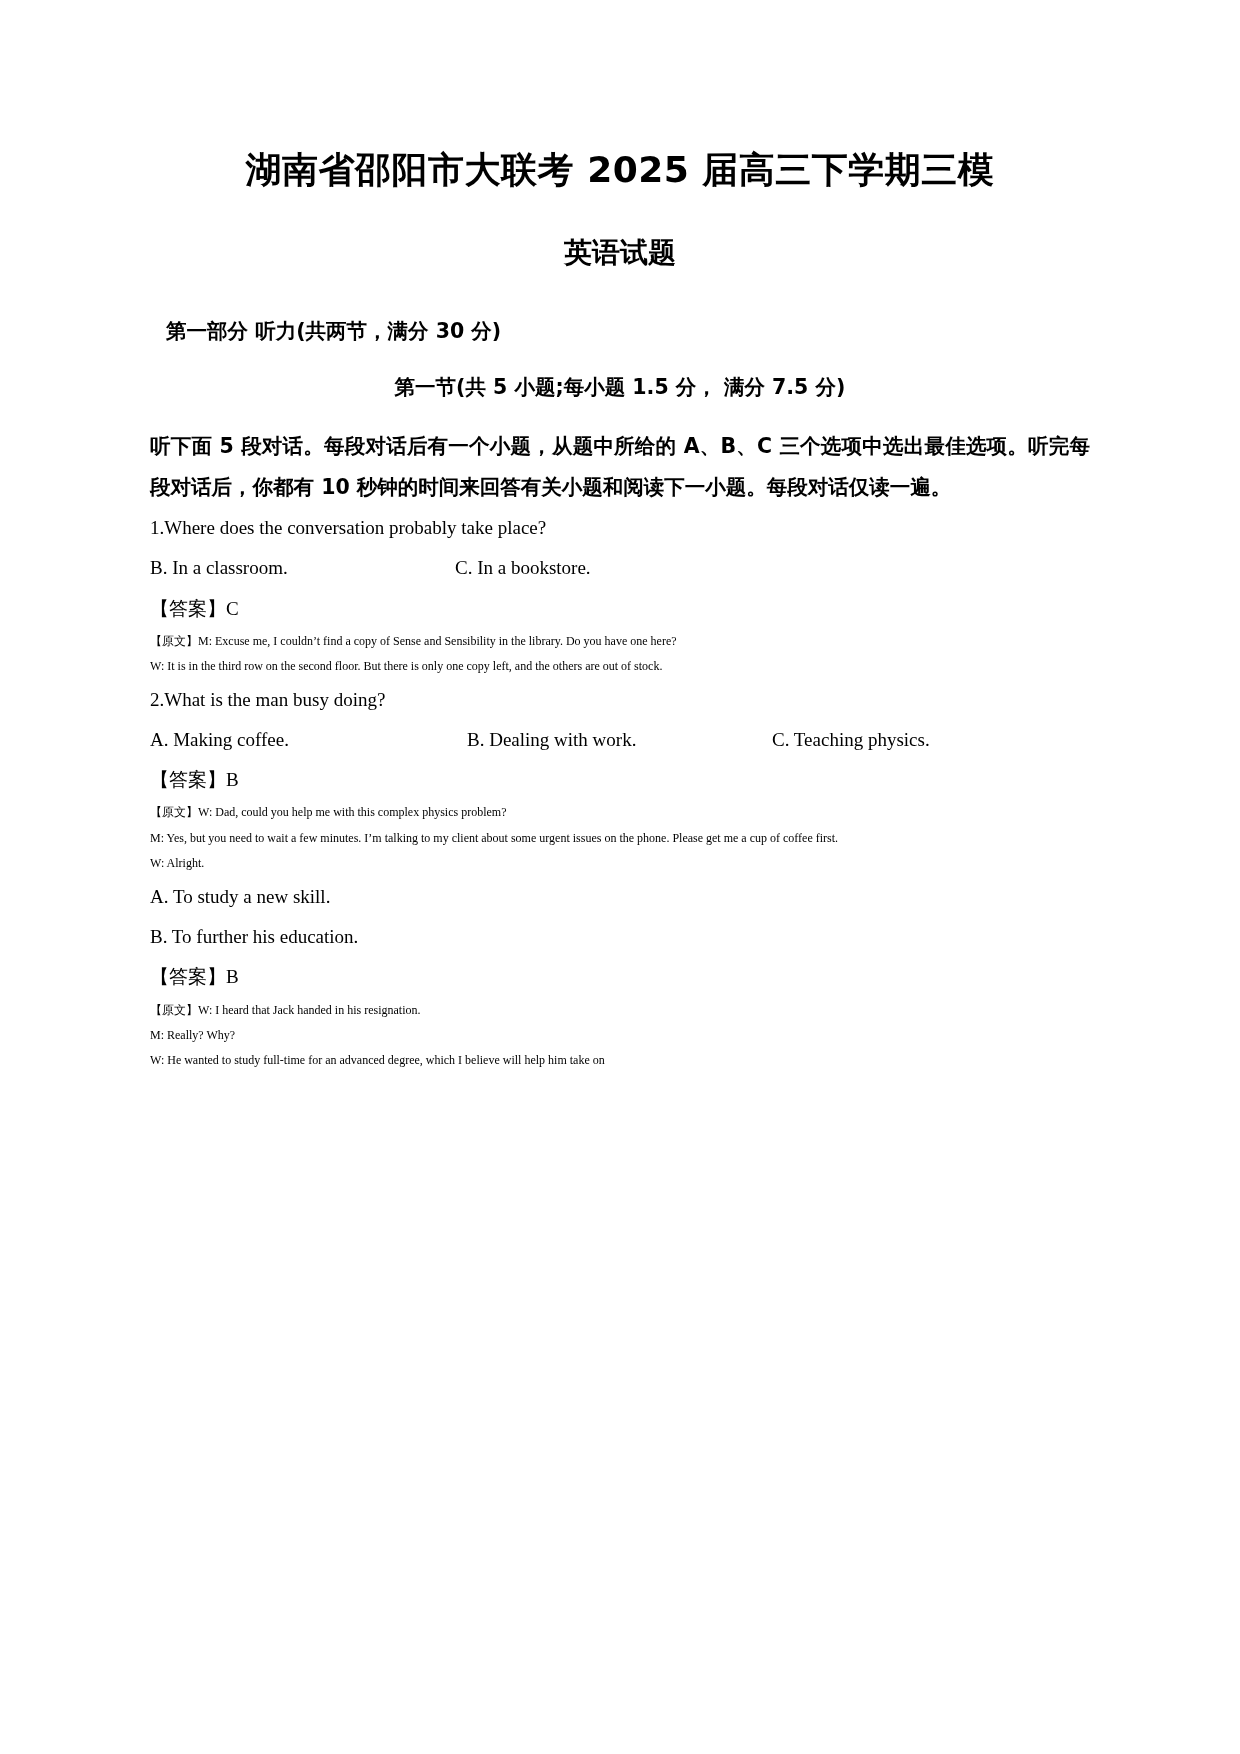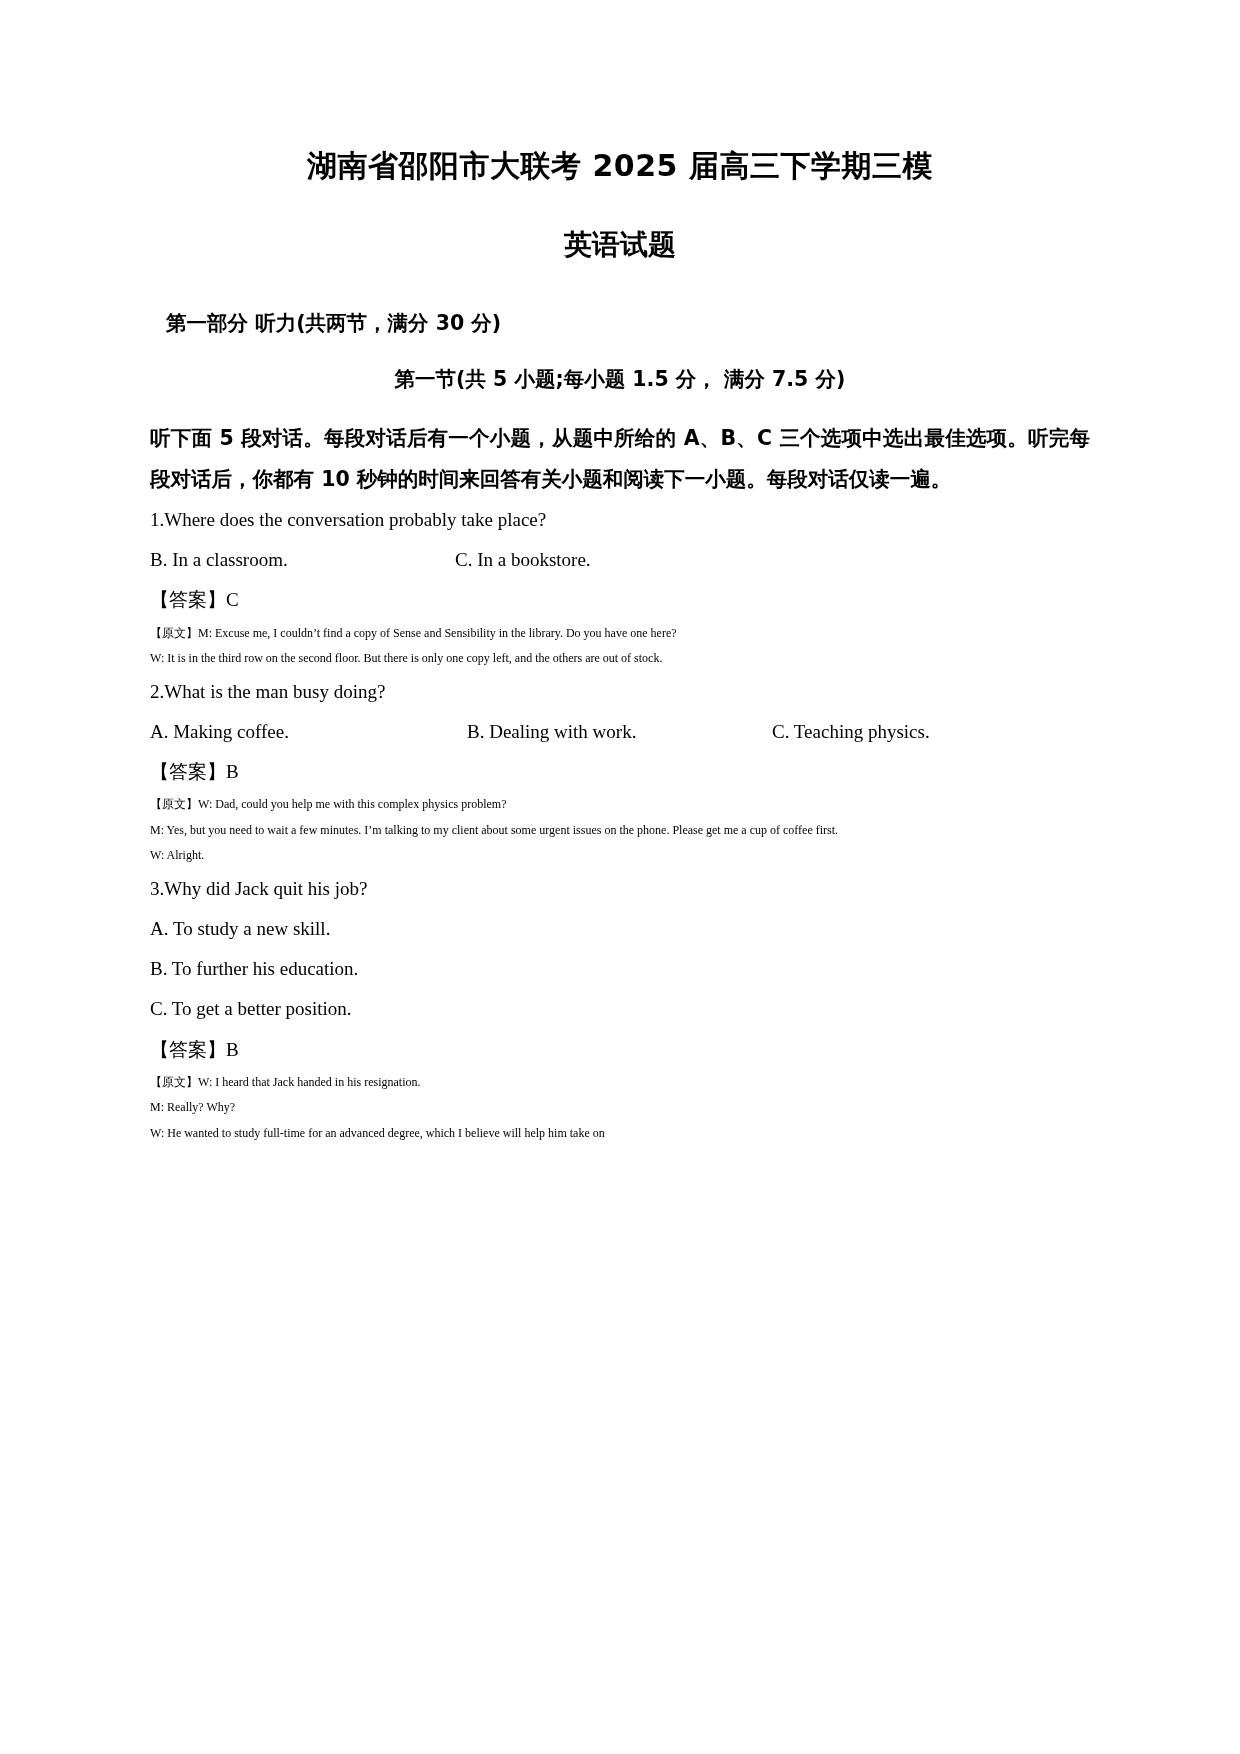--- a/index.html
+++ b/index.html
@@ -19,21 +19,21 @@
     width: 1240px;
     height: 1754px;
     box-sizing: border-box;
     padding: 0 150px 0 150px;
     background: #ffffff;
   }
   .doc-title {
     text-align: center;
     font-family: "DejaVu Sans", "Liberation Sans", sans-serif;
     font-weight: bold;
-    font-size: 30px;
+    font-size: 36px;
     line-height: 1.35;
     letter-spacing: 0.5px;
     margin: 0;
     padding-top: 146px;
   }
   .doc-subtitle {
     text-align: center;
     font-family: "DejaVu Sans", "Liberation Sans", sans-serif;
     font-weight: bold;
     font-size: 28px;
@@ -122,22 +122,20 @@
   <div class="opt-row">
     <span class="opt-a">A. Making coffee.</span>
     <span class="opt-b">B. Dealing with work.</span>
     <span class="opt-c">C. Teaching physics.</span>
   </div>
   <p class="ans-line">【答案】B</p>
   <p class="body-para">【原文】W: Dad, could you help me with this complex physics problem?</p>
   <p class="body-para">M: Yes, but you need to wait a few minutes. I’m talking to my client about some urgent issues on the phone. Please get me a cup of coffee first.</p>
   <p class="body-para">W: Alright.</p>
 
-  <p class="q-line">3.Why did Jack quit his job?</p>
   <p class="q-line">A. To study a new skill.</p>
   <p class="q-line">B. To further his education.</p>
-  <p class="q-line">C. To get a better position.</p>
   <p class="ans-line">【答案】B</p>
   <p class="body-para">【原文】W: I heard that Jack handed in his resignation.</p>
   <p class="body-para">M: Really? Why?</p>
   <p class="body-para">W: He wanted to study full-time for an advanced degree, which I believe will help him take on</p>
 
 </div>
 
 </body></html>

